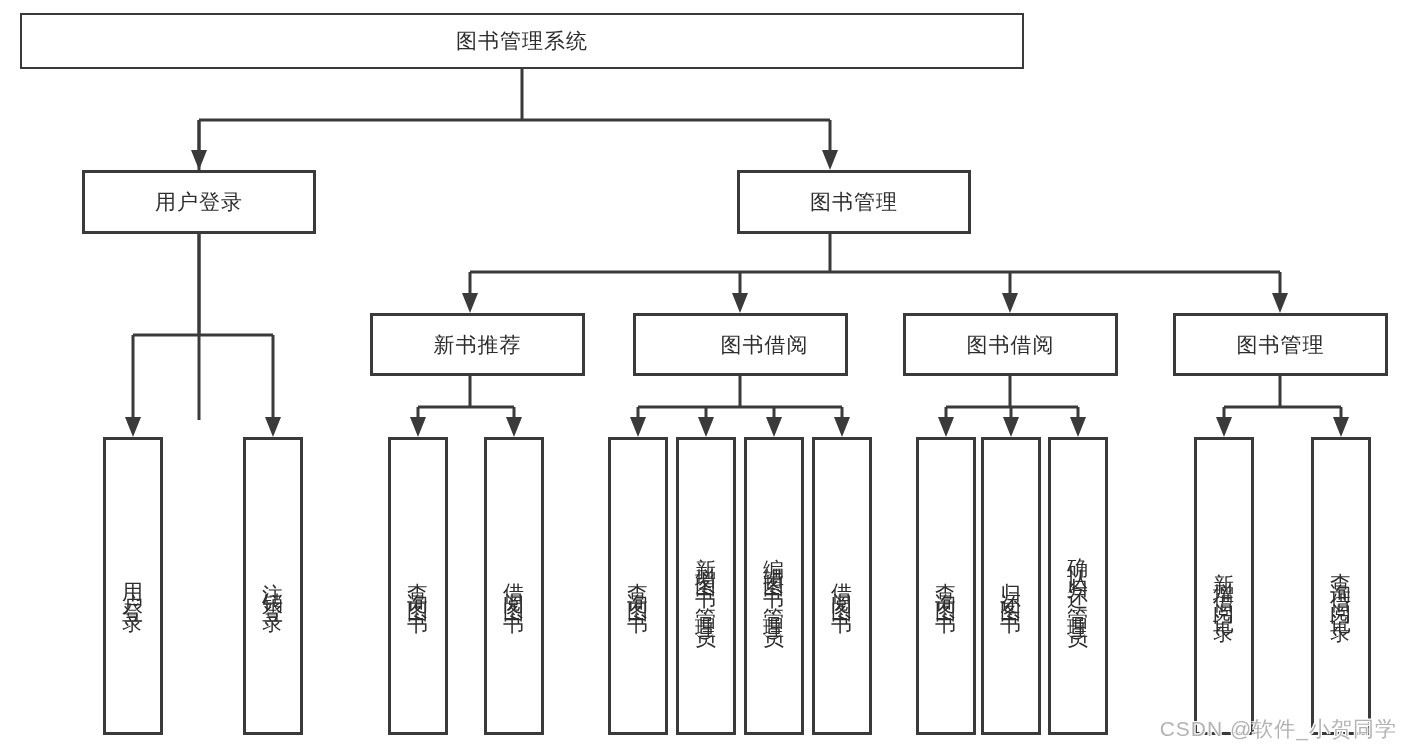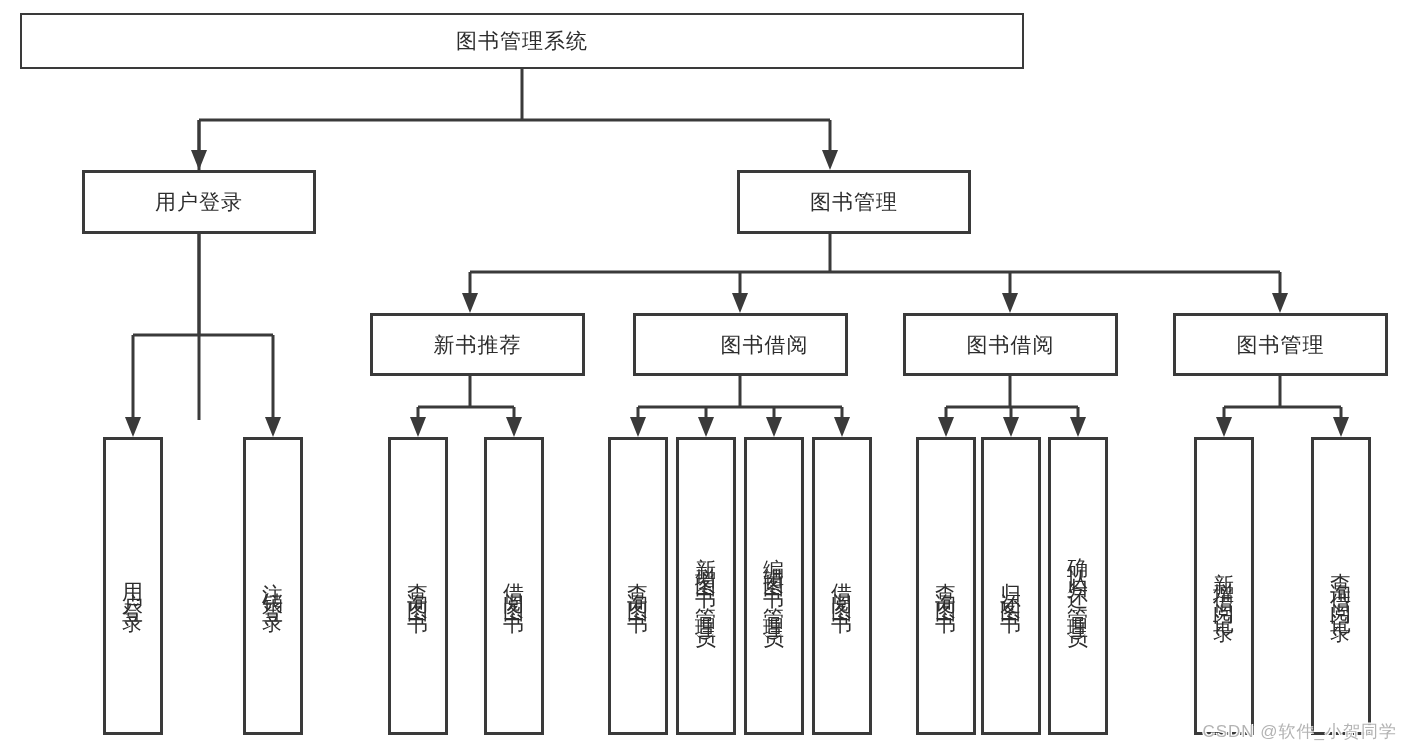--- a/index.html
+++ b/index.html
@@ -75,21 +75,21 @@
   .lf-3{left:388px;}  .lf-4{left:484px;}
   .lf-5{left:608px;}  .lf-6{left:676px;}
   .lf-7{left:744px;}  .lf-8{left:812px;}
   .lf-9{left:916px;}  .lf-10{left:981px;} .lf-11{left:1048px;}
   .lf-12{left:1194px;} .lf-13{left:1311px;}
   .watermark{
     position:absolute;
     right:8px;
     bottom:4px;
     z-index:3;
-    font-size:17px;
+    font-size:21px;
     color:var(--watermark_color);
     text-shadow:1px 1px 0 #ffffff,-1px -1px 0 #ffffff,1px -1px 0 #ffffff,-1px 1px 0 #ffffff;
     letter-spacing:1px;
     pointer-events:none;
   }
 </style>
 </head>
 <body>
 
 <div class="canvas">

